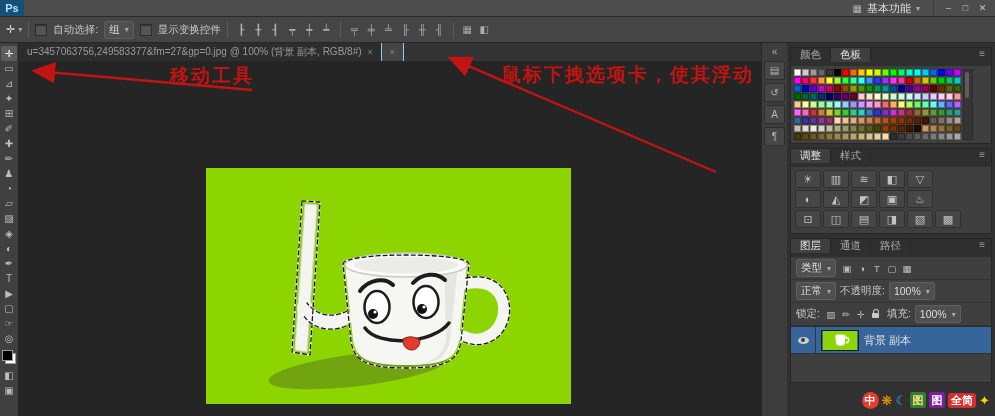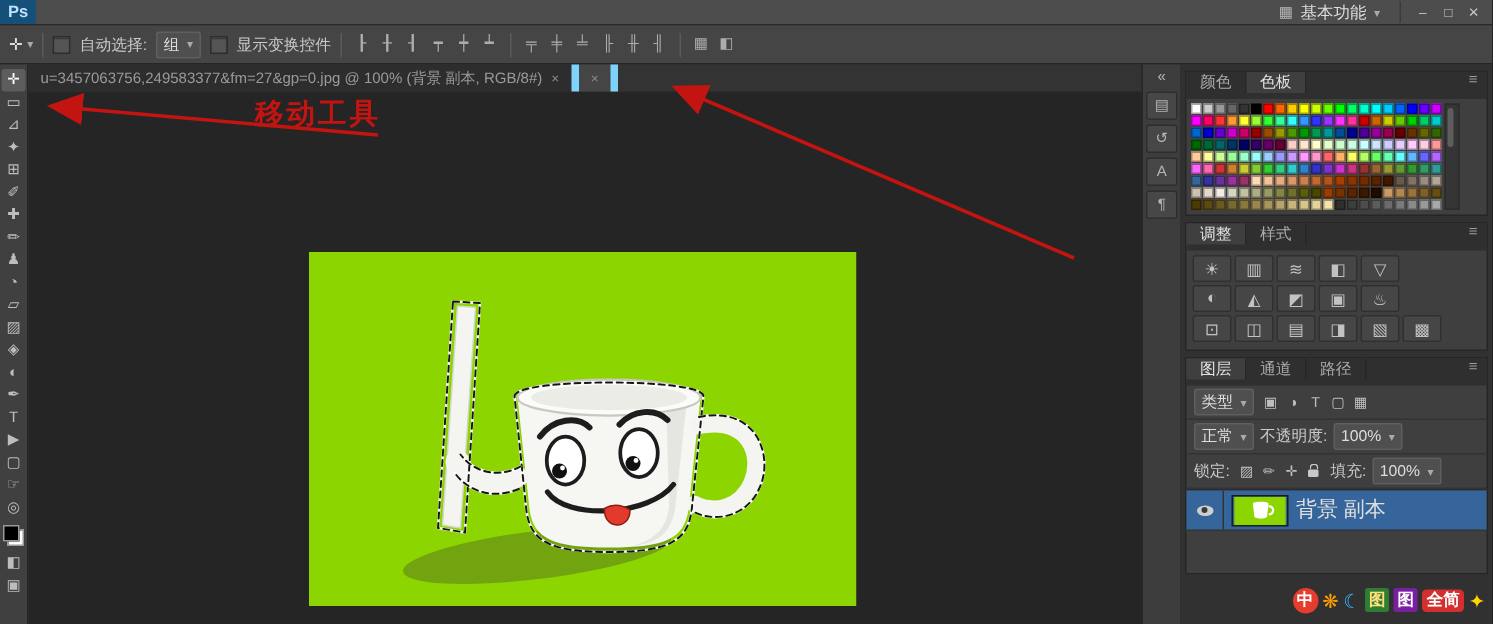--- a/index.html
+++ b/index.html
@@ -39,21 +39,21 @@
            align-items:center;padding-top:3px;flex-shrink:0}
   .tool{width:16px;height:15px;display:flex;align-items:center;justify-content:center;color:#bdbdbd;font-size:10px}
   .tool.active{background:#5d5d5d;color:#fff;border-radius:2px}
   .color-chips{position:relative;width:14px;height:14px;margin:4px 0}
   .chip-bg{position:absolute;bottom:0;right:0;width:9px;height:9px;background:#fff;border:1px solid #999}
   .chip-fg{position:absolute;top:0;left:0;width:9px;height:9px;background:#000;border:1px solid #999}
 
   .workarea{flex:1;display:flex;flex-direction:column;min-width:0}
   .tabbar{height:18px;background:#333333;border-bottom:1px solid #262626;display:flex;align-items:stretch}
   .doc-tab{display:flex;align-items:center;gap:6px;padding:0 8px;background:#2d2d2d;color:#9a9a9a;
-           font-size:10px;border-right:5px solid #7dd3fc;white-space:nowrap;flex-shrink:1;overflow:hidden}
+           font-size:10px;border-right:1px solid #7dd3fc;white-space:nowrap;flex-shrink:1;overflow:hidden}
   .doc-tab.active{background:#454545;color:#d8d8d8}
   .tab-close{font-size:9px;color:#8a8a8a}
   .canvas{flex:1;position:relative;background:#252525}
   .image{position:absolute;left:187px;top:106px;width:365px;height:236px}
 
   .dockstrip{width:25px;background:#3d3d3d;border-left:1px solid #262626;display:flex;flex-direction:column;
              align-items:center;padding-top:2px;gap:3px;flex-shrink:0}
   .strip-collapse{width:100%;text-align:center;color:#b5b5b5;font-size:10px;padding:1px 0}
   .strip-btn{width:19px;height:17px;display:flex;align-items:center;justify-content:center;color:#b5b5b5;
              font-size:10px;background:#474747;border:1px solid #2e2e2e;border-radius:2px}
@@ -84,21 +84,21 @@
   .f-icon,.l-icon{width:14px;height:13px;display:flex;align-items:center;justify-content:center;
                   color:#bdbdbd;font-size:9.5px}
   .filter-icons,.lock-icons{display:flex;gap:1px}
   .llist{border-top:1px solid #2c2c2c}
   .layer-row{height:26px;display:flex;align-items:center;border-bottom:1px solid #343434;padding-right:6px}
   .layer-row.selected{background:#35659a}
   .eye-box{width:24px;align-self:stretch;border-right:1px solid #343434;display:flex;align-items:center;justify-content:center}
   .eye{width:11px;height:7px;background:#cfcfcf;border-radius:50%;position:relative;display:inline-block}
   .eye::after{content:"";position:absolute;left:3.5px;top:1.5px;width:4px;height:4px;background:#3a3a3a;border-radius:50%}
   .lthumb{width:36px;height:19px;margin:0 6px;outline:1px solid #1b1b1b;display:inline-block;line-height:0}
-  .lname{font-size:14px;color:#e0e0e0;flex:1;white-space:nowrap;overflow:hidden}
+  .lname{font-size:11px;color:#e0e0e0;flex:1;white-space:nowrap;overflow:hidden}
   .locki{margin-left:4px}
   .lockshape{display:inline-block;width:7px;height:5px;background:#c9c9c9;border-radius:1px;position:relative;top:1px}
   .lockshape::before{content:"";position:absolute;left:1px;top:-4px;width:3.5px;height:3.5px;
                      border:1.2px solid #c9c9c9;border-bottom:none;border-radius:3px 3px 0 0}
 
   .watermark{height:26px;display:flex;align-items:center;justify-content:flex-end;gap:3px;padding-right:2px}
   .wm{font-size:13px;font-weight:bold;line-height:1}
   .wm-circle{width:17px;height:17px;border-radius:50%;display:inline-flex;align-items:center;justify-content:center;font-size:11px}
   .wm-square{width:16px;height:16px;border-radius:2px;display:inline-flex;align-items:center;justify-content:center;font-size:11px}
   .wm-pill{border-radius:3px;padding:2px 3px;font-size:11px}
@@ -600,13 +600,14 @@
   <svg class="overlay" width="995" height="416">
     <defs>
       <marker id="ah" markerWidth="10" markerHeight="9" refX="8" refY="4.5" orient="auto">
         <path d="M0,0 L10,4.5 L0,9 Z" fill="#c21410"></path>
       </marker>
     </defs>
     <line x1="252" y1="90" x2="36" y2="71" stroke="#c21410" stroke-width="2.4" marker-end="url(#ah)"></line>
     <line x1="716" y1="172" x2="452" y2="59" stroke="#c21410" stroke-width="2.4" marker-end="url(#ah)"></line>
   </svg>
   <div class="anno" id="anno1">移动工具</div>
+  <div class="anno" id="anno2">鼠标下拽选项卡，使其浮动</div>
 </div>
 
 </body></html>

